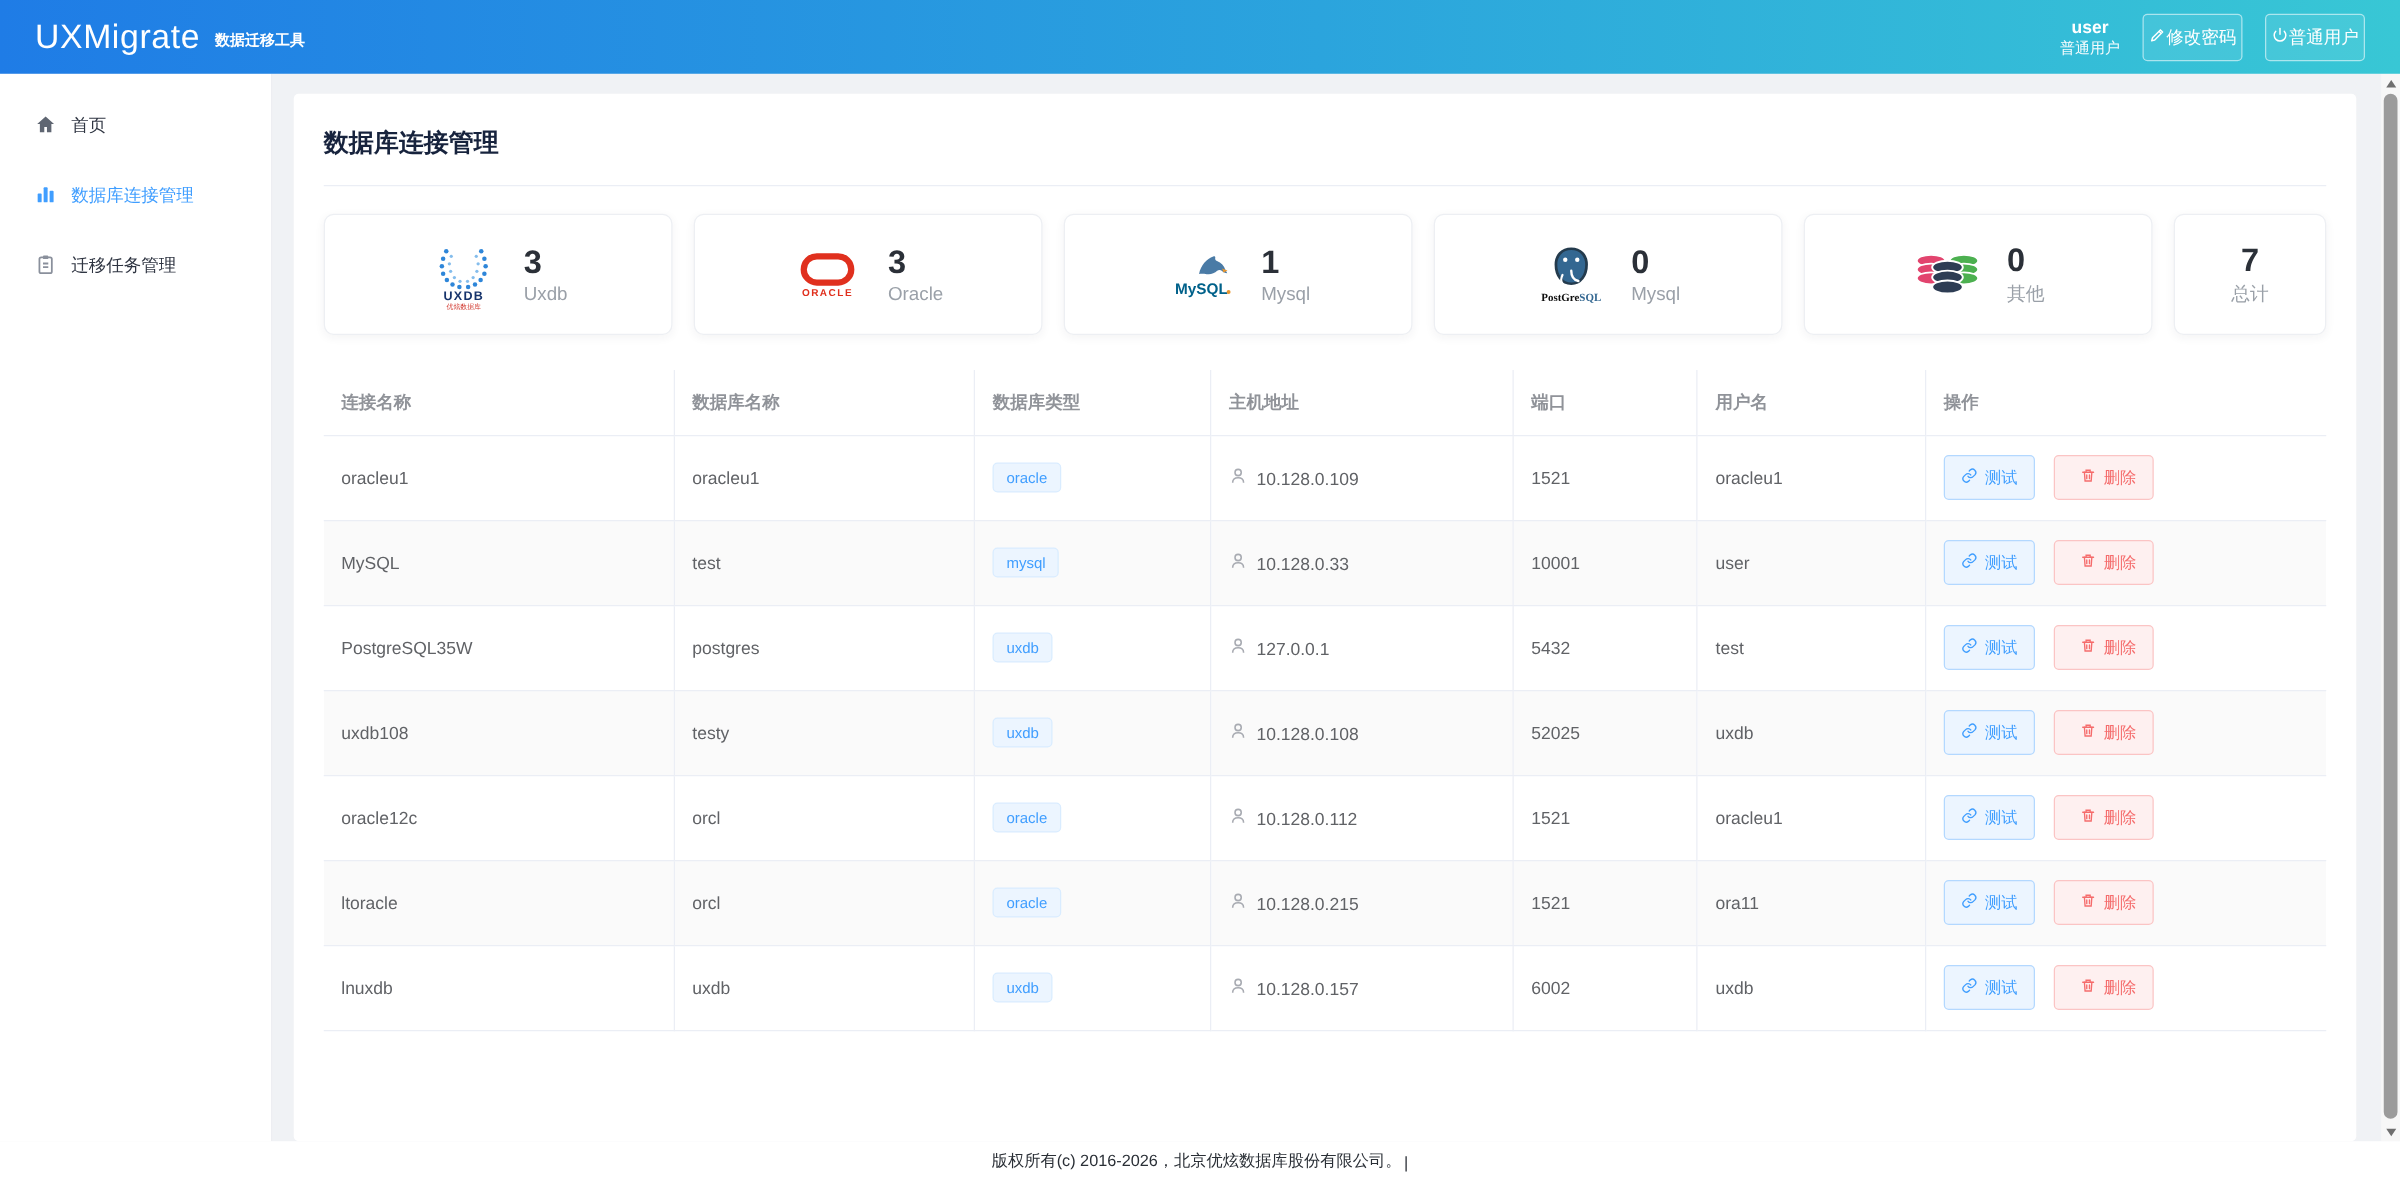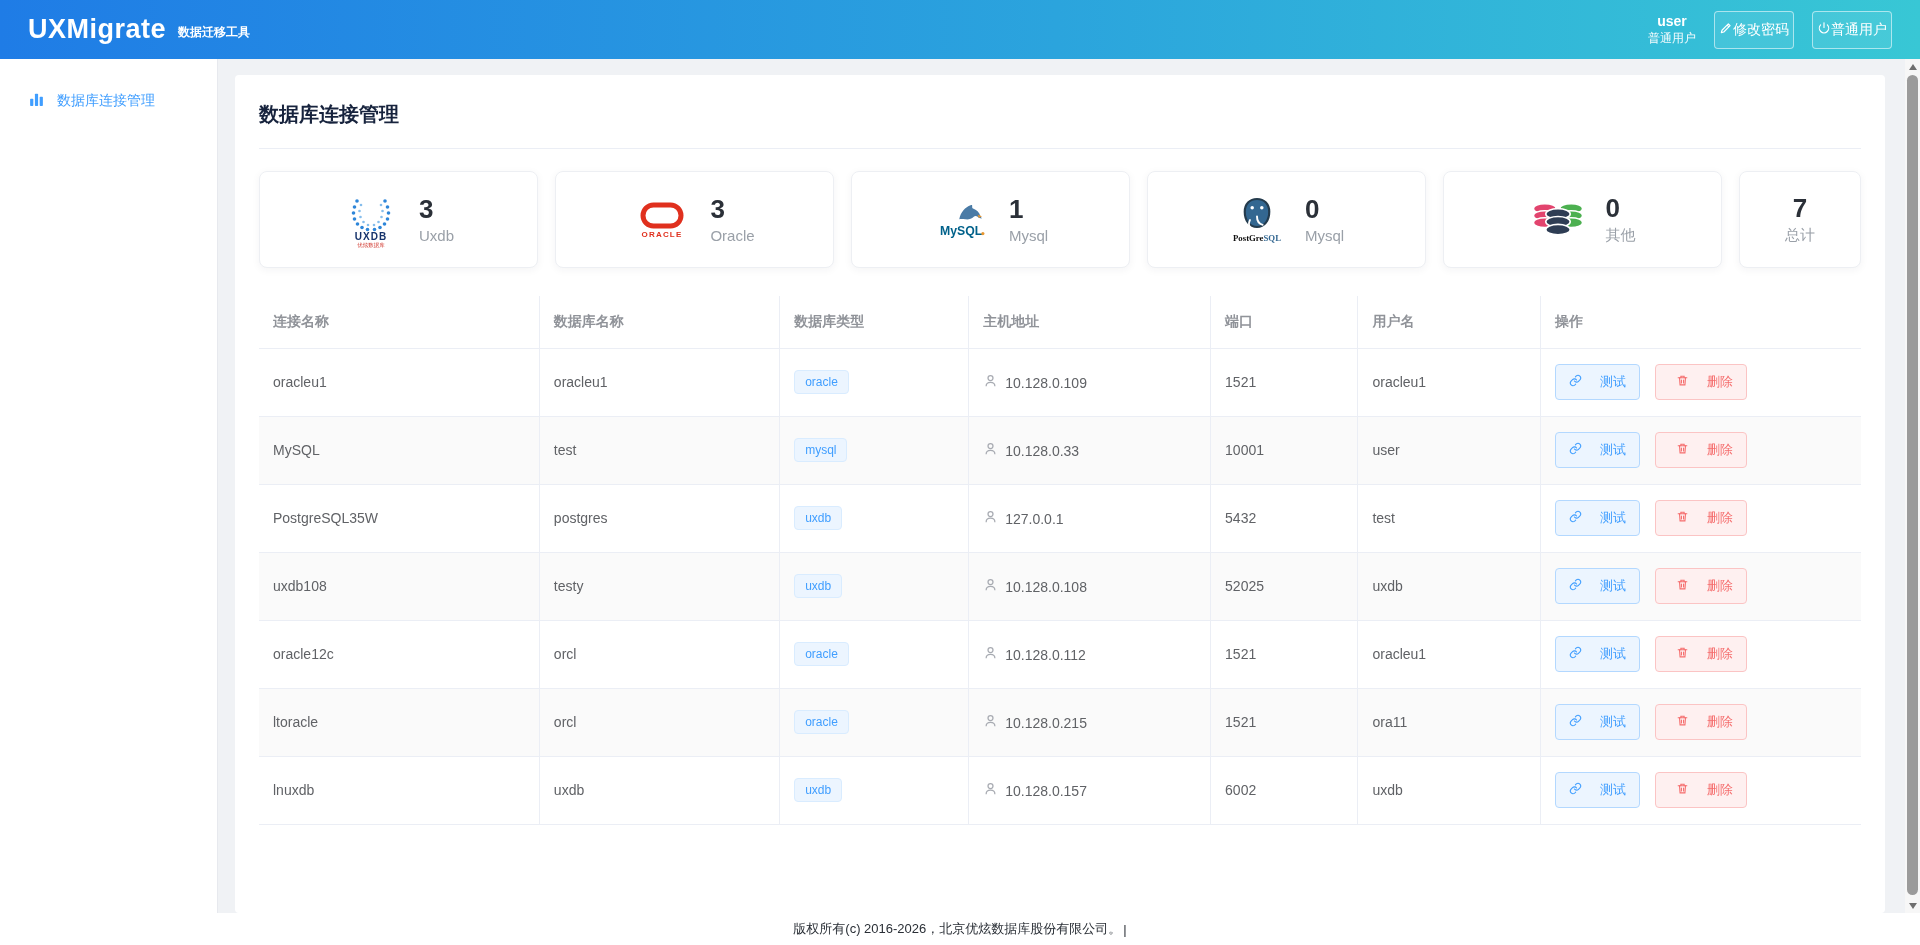--- a/index.html
+++ b/index.html
@@ -3,21 +3,21 @@
 <meta charset="utf-8">
 <style>
   * { box-sizing:border-box; margin:0; padding:0; }
   html,body { width:1920px; height:945px; overflow:hidden;
     font-family:"Liberation Sans","DejaVu Sans",sans-serif; background:#f0f2f5; }
 
   
   .header { position:absolute; top:0; left:0; right:0; height:59px; z-index:10;
     background:linear-gradient(90deg,#1f7ce6 0%,#2ba4dd 55%,#38c7d5 100%);
     display:flex; align-items:center; padding:0 28px; color:#fff; }
-  .logo { font-size:27px; font-weight:bold; letter-spacing:.5px; }
+  .logo { font-size:27px; font-weight:normal; letter-spacing:.5px; }
   .logo-sub { font-size:12px; font-weight:bold; margin-left:12px; margin-top:6px; }
   .header-right { margin-left:auto; display:flex; align-items:center; gap:18px; }
   .user-block { text-align:center; line-height:1.25; }
   .user-name { font-weight:bold; font-size:14px; }
   .user-role { font-size:12px; opacity:.95; }
   .hbtn { display:inline-flex; align-items:center; gap:0; background:rgba(255,255,255,.08);
     border:1px solid rgba(255,255,255,.55); color:#fff; border-radius:4px;
     padding:9px 4px; font-size:14px; cursor:pointer; }
   .hbtn svg { width:14px; height:14px; }
 
@@ -67,21 +67,21 @@
   th,td { border-right:1px solid #ebeef5; border-bottom:1px solid #ebeef5; text-align:left;
     padding:0 14px; font-size:14px; overflow:hidden; white-space:nowrap; }
   th:last-child, td:last-child { border-right:none; }
   th { height:52px; color:#909399; font-weight:bold; }
   td { height:68px; color:#606266; }
   tbody tr:nth-child(even) { background:#fafafa; }
   .badge { display:inline-block; padding:4px 10px; font-size:12px; color:#409eff; background:#ecf5ff;
     border:1px solid #d9ecff; border-radius:4px; }
   .host-cell { display:inline-flex; align-items:flex-end; gap:7px; }
   .host-cell svg { width:15px; height:15px; flex:none; }
-  .row-btn { display:inline-flex; align-items:center; gap:18px; padding:8px 13px; border-radius:4px;
+  .row-btn { display:inline-flex; align-items:center; gap:6px; padding:8px 13px; border-radius:4px;
     font-size:13px; cursor:pointer; font-family:inherit; }
   .row-btn svg { width:13px; height:13px; }
   .btn-test { color:#409eff; background:#ecf5ff; border:1px solid #b3d8ff; margin-right:11px; }
   .btn-delete { color:#f56c6c; background:#fef0f0; border:1px solid #fbc4c4;padding-left:20px; }
 
   
   .scrollbar { position:absolute; top:0; right:0; width:15px; height:100%; background:#f7f7f7; z-index:5; }
   .sb-arrow { position:absolute; left:0; width:15px; height:15px; display:flex; align-items:center; justify-content:center; }
   .sb-arrow.up { top:0; } .sb-arrow.down { bottom:0; }
   .tri-up { width:0; height:0; border-left:4px solid transparent; border-right:4px solid transparent;
@@ -119,27 +119,41 @@
             <path d="M6.2 6.8a8 8 0 1 0 11.6 0"></path>
           </svg></span>
       <span>普通用户</span>
     </button>
   </div>
 </div>
 
 <div class="app-body">
 
   <div class="sidebar">
+    <div class="side-item">
+      <span><svg viewBox="0 0 24 24" width="17" height="17">
+            <path d="M12 3l9.5 8.5h-3V21h-5v-6h-3v6h-5v-9.5h-3z" fill="#5f6672"></path>
+          </svg></span>
+      <span>首页</span>
+    </div>
     <div class="side-item active">
       <span><svg viewBox="0 0 24 24" width="17" height="17" fill="#409eff">
             <rect x="3" y="11" width="4.5" height="10" rx="1"></rect>
             <rect x="9.75" y="4" width="4.5" height="17" rx="1"></rect>
             <rect x="16.5" y="8" width="4.5" height="13" rx="1"></rect>
           </svg></span>
       <span>数据库连接管理</span>
+    </div>
+    <div class="side-item">
+      <span><svg viewBox="0 0 24 24" width="17" height="17">
+            <rect x="5" y="4" width="14" height="18" rx="2" fill="none" stroke="#8a909c" stroke-width="2"></rect>
+            <rect x="9" y="2" width="6" height="4" rx="1" fill="#8a909c"></rect>
+            <path d="M9 11h6M9 15h6" stroke="#8a909c" stroke-width="2"></path>
+          </svg></span>
+      <span>迁移任务管理</span>
     </div>
   </div>
 
   <div class="main">
     <div class="card">
       <div class="page-title">数据库连接管理</div>
       <div class="title-divider"></div>
 
 
       <div class="stats">

